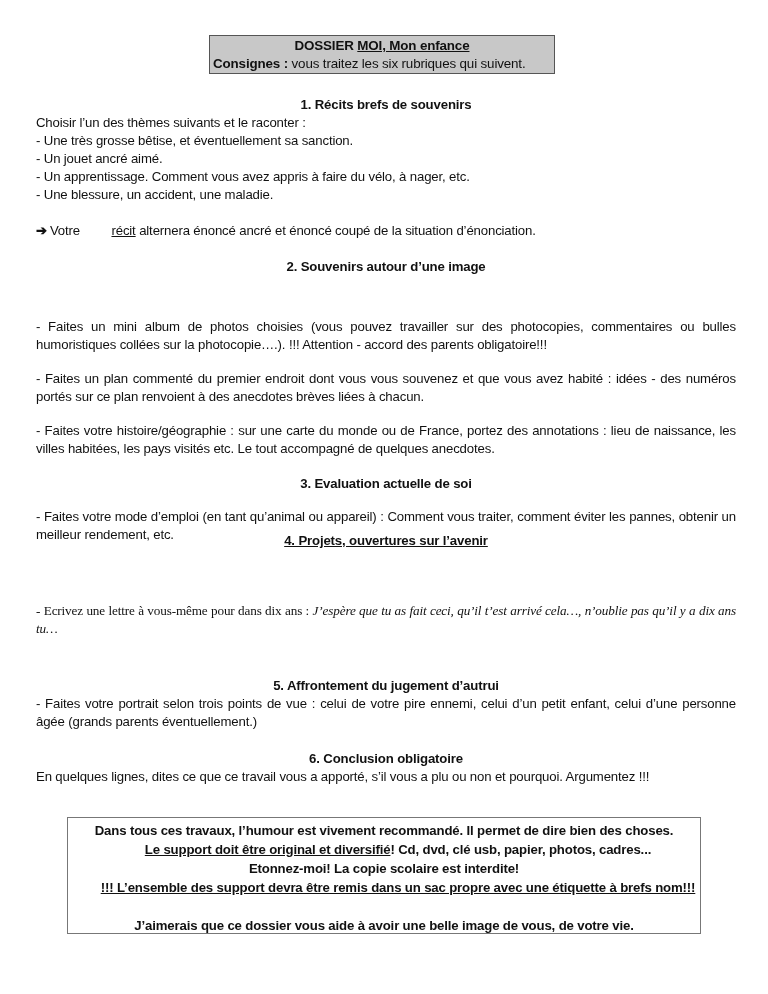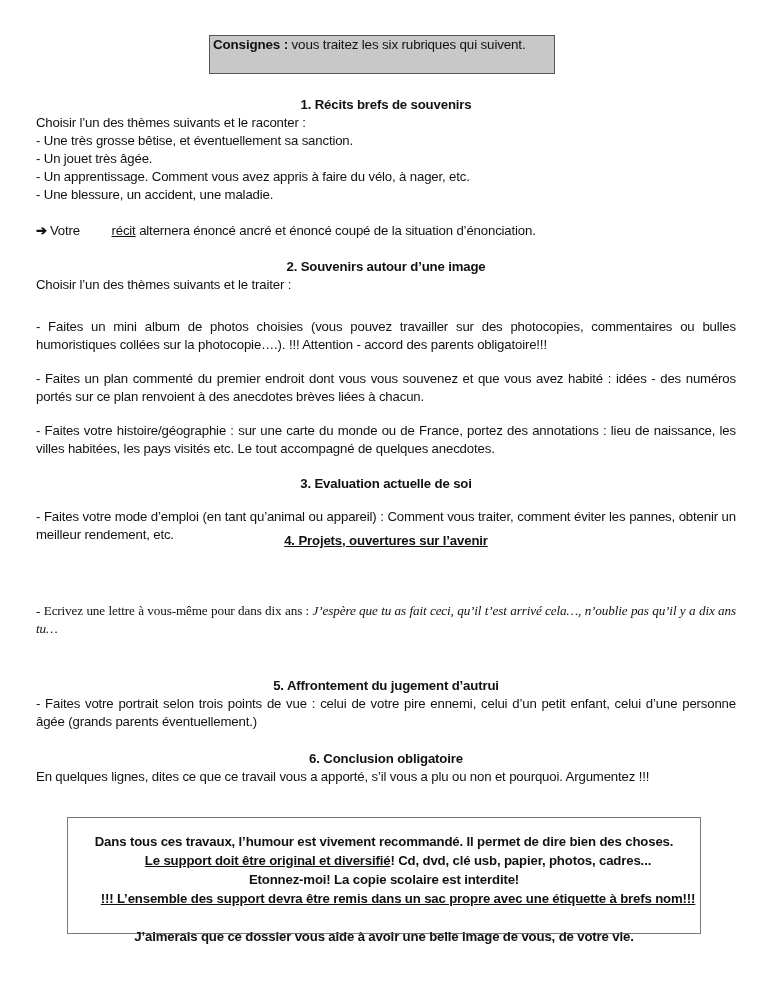--- a/index.html
+++ b/index.html
@@ -66,48 +66,48 @@
       left: 67px;
       top: 817px;
       width: 634px;
       height: 117px;
       border: 1px solid #777777;
       box-sizing: border-box;
       text-align: center;
       font-weight: bold;
       font-size: 13.2px;
       line-height: 19px;
-      padding-top: 14px;
+      padding-top: 3px;
     }
     .note-box .spacer { height: 19px; }
   </style>
 </head>
 <body>
 
 <div class="header-box">
+  <div class="header-title"><span>DOSSIER </span><u>MOI, Mon enfance</u></div>
   <div class="header-consignes"><b>Consignes :</b><span> vous traitez les six rubriques qui suivent.</span></div>
 </div>
 
 <div class="block" style="top:96px;">
   <div class="section-title">1. Récits brefs de souvenirs</div>
   <div class="line">Choisir l’un des thèmes suivants et le raconter :</div>
   <div class="line">- Une très grosse bêtise, et éventuellement sa sanction.</div>
-  <div class="line">- Un jouet très âgée.</div>
+  <div class="line">- Un jouet ancré aimé.</div>
   <div class="line">- Un apprentissage. Comment vous avez appris à faire du vélo, à nager, etc.</div>
   <div class="line">- Une blessure, un accident, une maladie.</div>
 </div>
 <div class="block" style="top:222px;">
   <div class="line">
     <span class="arrow">➔</span><span>Votre </span><span class="ul">récit</span><span> alternera énoncé ancré et énoncé coupé de la situation d’énonciation.</span>
   </div>
 </div>
 
 <div class="block" style="top:258px;">
   <div class="section-title">2. Souvenirs autour d’une image</div>
-  <div class="line">Choisir l’un des thèmes suivants et le traiter :</div>
 </div>
 <div class="block para" style="top:318px;">- Faites un mini album de photos choisies (vous pouvez travailler sur des photocopies, commentaires ou bulles humoristiques collées sur la photocopie….). !!! Attention - accord des parents obligatoire!!!</div>
 <div class="block para" style="top:370px;">- Faites un plan commenté du premier endroit dont vous vous souvenez et que vous avez habité : idées - des numéros portés sur ce plan renvoient à des anecdotes brèves liées à chacun.</div>
 <div class="block para" style="top:422px;">- Faites votre histoire/géographie : sur une carte du monde ou de France, portez des annotations : lieu de naissance, les villes habitées, les pays visités etc. Le tout accompagné de quelques anecdotes.</div>
 
 <div class="block section-title" style="top:475px;">3. Evaluation actuelle de soi</div>
 <div class="block para" style="top:508px;">- Faites votre mode d’emploi (en tant qu’animal ou appareil) : Comment vous traiter,  comment éviter les pannes, obtenir un meilleur rendement, etc.</div>
 
 <div class="block section-title" style="top:532px;text-decoration:underline;">4. Projets, ouvertures sur l’avenir</div>
 <div class="block para" style="top:602px;font-family:Liberation Serif, serif;">

